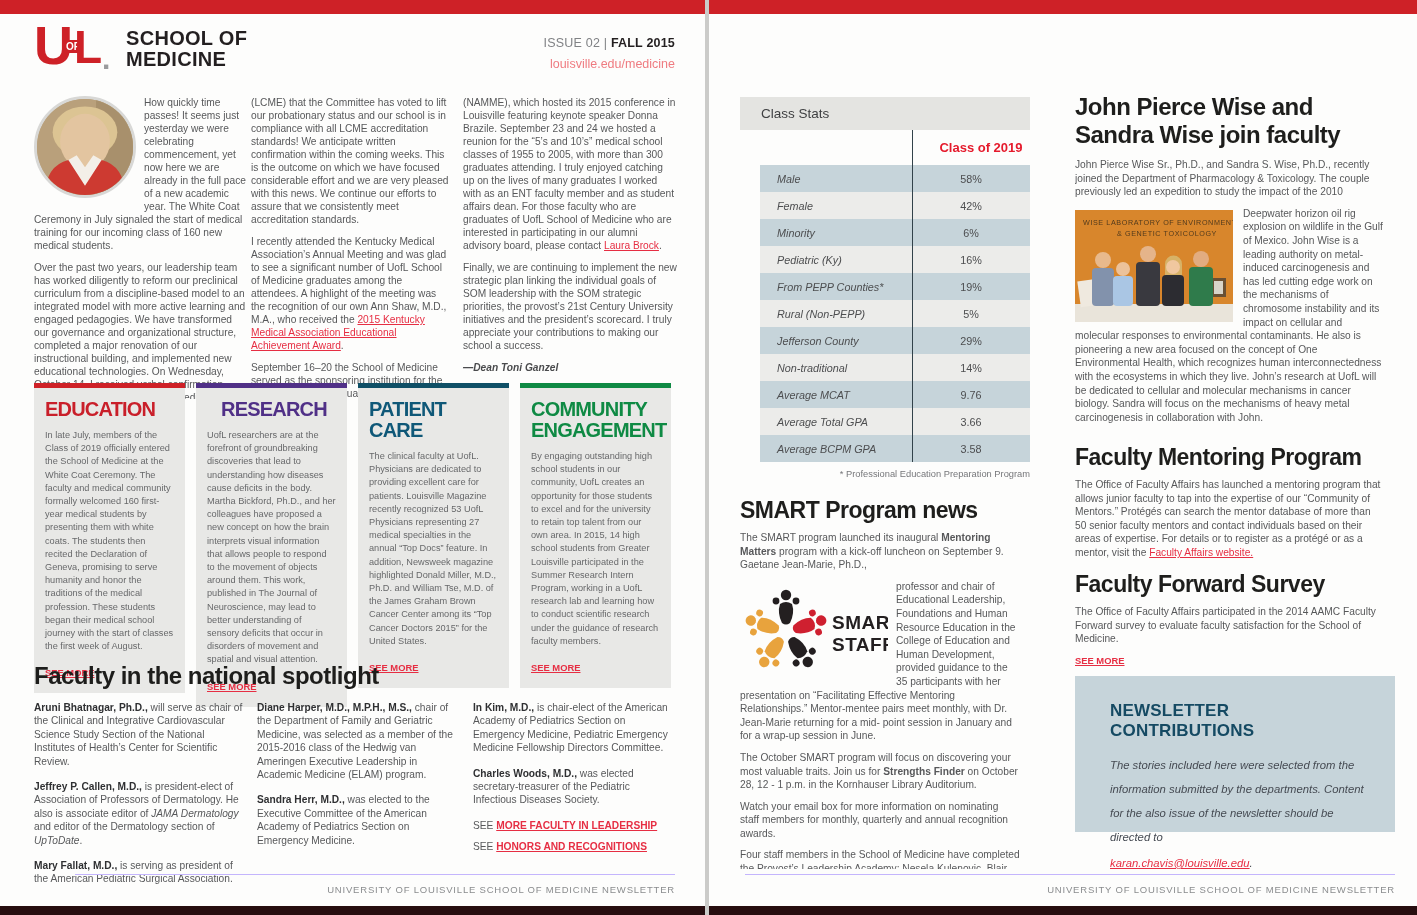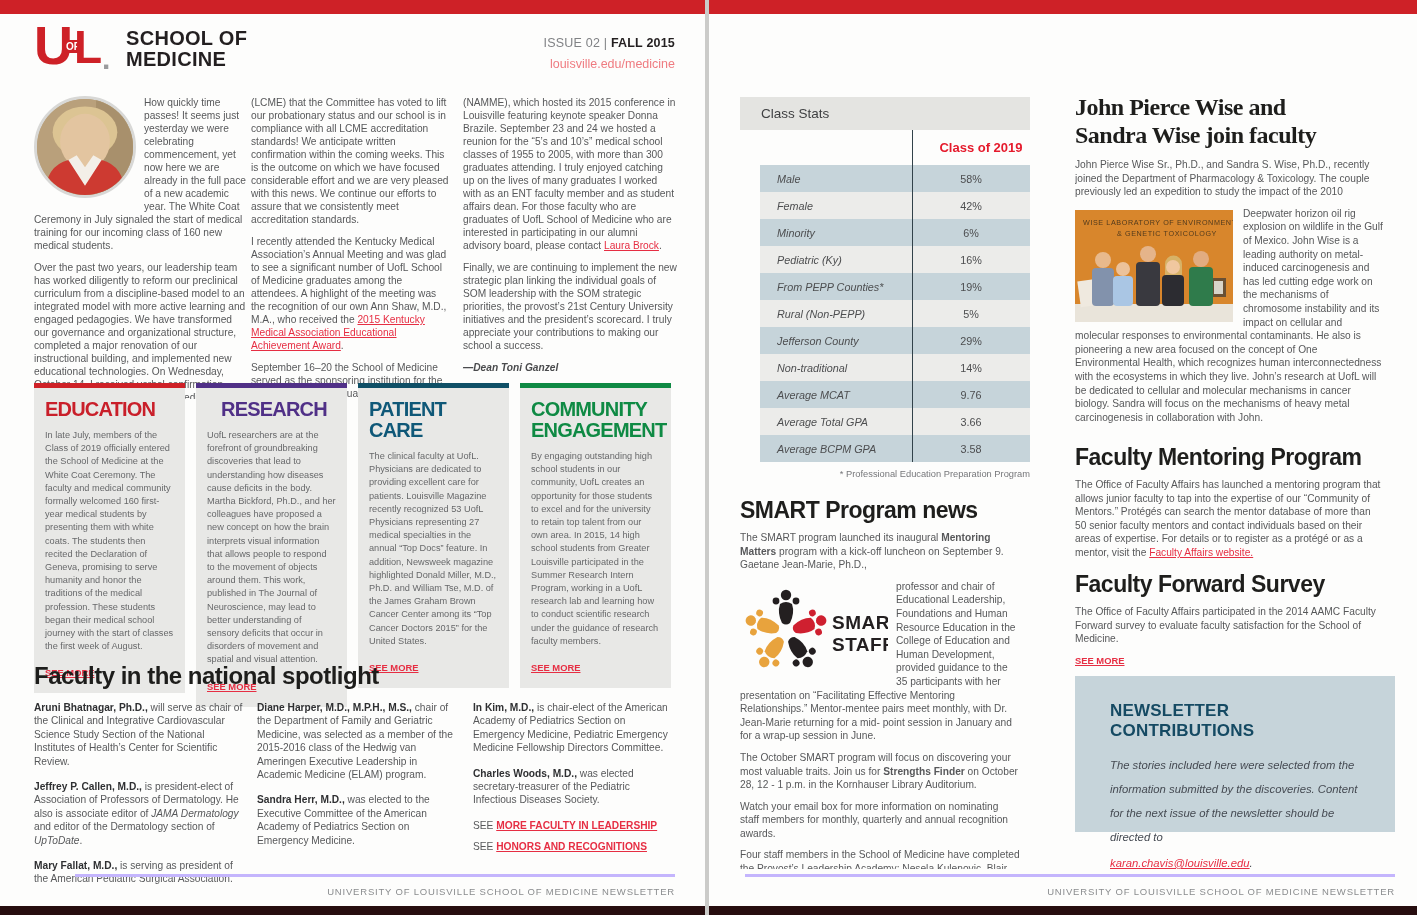--- a/index.html
+++ b/index.html
@@ -53,21 +53,21 @@
   .spot-heading{font-size:24px;font-weight:bold;color:#1d1d1b;letter-spacing:-0.5px;margin:0 0 11px 0;}
   .spot-cols{display:flex;gap:11px;}
   .spot-col{font-size:10.2px;line-height:13.4px;}
   .sc1{width:212px;} .sc2{width:205px;} .sc3{width:197px;}
   .entry{margin:0 0 12px 0;}
   .entry b{color:#2f3032;}
   .see-line{margin:0 0 8px 0;color:#57585a;}
   .see-line .rlink{font-weight:bold;}
 
   
-  .page-footer{position:absolute;top:874px;border-top:3px solid #c4b5fd;padding-top:9px;
+  .page-footer{position:absolute;top:874px;border-top:1px solid #c4b5fd;padding-top:9px;
                font-size:9.5px;letter-spacing:0.8px;color:#8a8c8e;text-align:right;}
   .pf-left{left:75px;width:600px;}
   .pf-right{left:745px;width:650px;}
 
   
   .class-stats{position:absolute;left:740px;top:97px;width:290px;}
   .cs-band{background:#e4e4e1;height:33px;line-height:33px;padding-left:21px;font-size:13.5px;color:#3f4042;box-sizing:border-box;}
   .cs-table{position:relative;padding-left:20px;}
   .cs-header{height:35px;display:flex;align-items:center;background:#fdfdfc;}
   .cs-colhead{margin-left:172px;width:118px;text-align:center;color:#e51a2c;font-weight:bold;font-size:13px;}
@@ -83,21 +83,21 @@
   .rbody{font-size:10.2px;line-height:13.6px;color:#57585a;}
   .rbody p{margin:0 13px 8px 0;}
 
   
   .smart{position:absolute;left:740px;top:497px;width:293px;height:372px;overflow:hidden;}
   .smart-logo{float:left;width:148px;height:100px;margin:2px 8px 2px 0;}
   .smart-logo svg{display:block;width:100%;height:100%;font-family:"Liberation Sans",sans-serif;}
 
   
   .wise{position:absolute;left:1075px;top:93px;width:321px;height:349px;overflow:hidden;}
-  .wise-heading{font-size:24px;line-height:28px;font-weight:bold;color:#1e1e1c;letter-spacing:-0.5px;margin:0 0 9px 0;font-family:Liberation Serif, serif;}
+  .wise-heading{font-size:24px;line-height:28px;font-weight:bold;color:#1e1e1c;letter-spacing:-0.5px;margin:0 0 9px 0;}
   .wise-photo{float:left;width:158px;height:112px;margin:3px 10px 3px 0;}
   .wise-photo svg{display:block;width:100%;height:100%;font-family:"Liberation Sans",sans-serif;}
   .mentoring{position:absolute;left:1075px;top:444px;width:321px;height:125px;overflow:hidden;}
   .survey{position:absolute;left:1075px;top:571px;width:321px;height:102px;overflow:hidden;}
 
   
   .contrib{position:absolute;left:1075px;top:676px;width:320px;height:156px;box-sizing:border-box;
            background:#c6d4da;padding:25px 28px 18px 35px;}
   .contrib-h{font-size:17px;font-weight:bold;color:#154a63;letter-spacing:0.2px;margin:0 0 12px 0;}
   .contrib-text{font-style:italic;font-size:11.3px;line-height:24px;color:#454a52;}
@@ -343,19 +343,19 @@
 
   <div class="survey rbody">
     <div class="sec-heading">Faculty Forward Survey</div>
     <p>The Office of Faculty Affairs participated in the 2014 AAMC Faculty Forward survey to evaluate faculty satisfaction for the School of Medicine.</p>
     <span class="rlink box-link">SEE MORE</span>
   </div>
 
   <div class="contrib">
     <div class="contrib-h">NEWSLETTER CONTRIBUTIONS</div>
     <div class="contrib-text">
-      <span>The stories included here were selected from the information submitted by the discoveries. Content for the next issue of the newsletter should be directed to</span>
+      <span>The stories included here were selected from the information submitted by the departments. Content for the also issue of the newsletter should be directed to</span>
       <span class="contrib-email"><span class="rlink">karan.chavis@louisville.edu</span><span>.</span></span>
     </div>
   </div>
 
   <div class="page-footer pf-right">UNIVERSITY OF LOUISVILLE SCHOOL OF MEDICINE NEWSLETTER</div>
 </div>
 
 </body></html>

